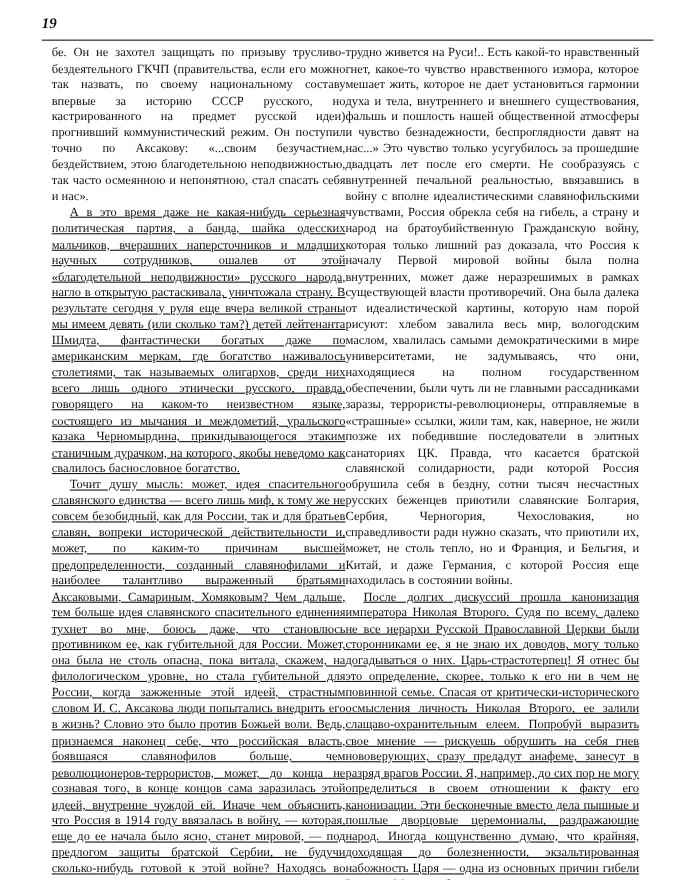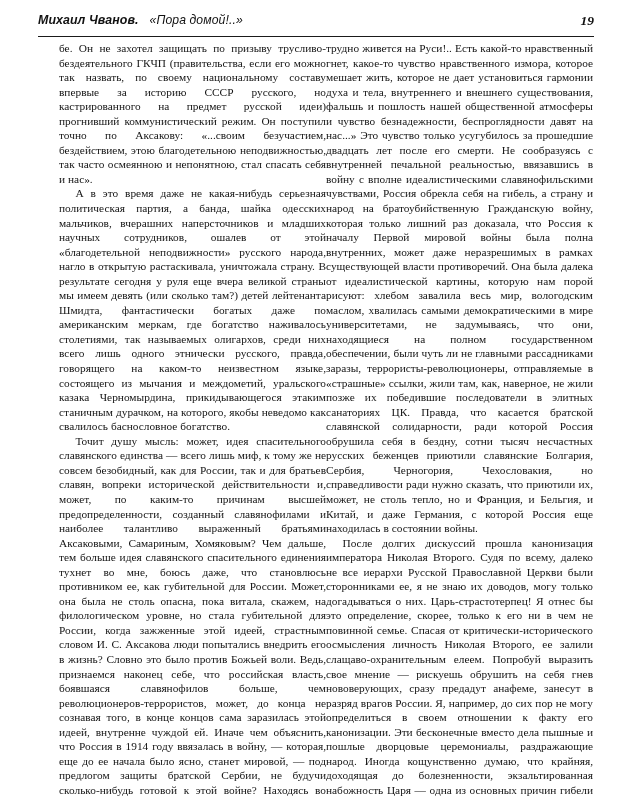--- a/index.html
+++ b/index.html
@@ -66,60 +66,57 @@
     font-family: "Liberation Serif", "DejaVu Serif", serif;
     font-style: italic;
     font-weight: bold;
     font-size: 13.5px;
     color: #111111;
   }
 
   
   .columns {
     position: absolute;
-    left: 35px;
+    left: 47px;
     top: 41px;
     width: 558px;
     height: 742px;
     display: flex;
-    justify-content: flex-end;
+    justify-content: flex-start;
   }
   .col {
     width: 267px;
   }
   .col p {
     margin: 0;
     font-size: 11.35px;
     line-height: 14.55px;
     text-align: justify;
     text-justify: inter-word;
     text-indent: 0;
     hyphens: manual;
     word-spacing: 0.01em;
     color: #141414;
   }
   .col p.indent {
     text-indent: 1.45em;
+    text-decoration: underline;
   }
   .col p + p {
     margin-top: 0;
   }
   
   .col p:last-child { }
 </style>
 </head>
 <body>
 
 <div class="page">
 
   <div class="running-head">
-    <div class="rh-left">
-      <span class="rh-author">Михаил Чванов.</span>
-      <span class="rh-title">«Пора домой!..»</span>
-    </div>
     <span class="rh-folio">19</span>
   </div>
 
   <div class="columns">
 
     <div class="col">
       <p>бе. Он не захотел защищать по призыву трусливо-бездеятельного ГКЧП (правительства, если его можно так назвать, по своему национальному составу впервые за историю СССР русского, но кастрированного на предмет русской идеи) прогнивший коммунистический режим. Он поступил точно по Аксакову: «...своим безучастием, бездействием, этою благодетельною неподвижностью, так часто осмеянною и непонятною, стал спасать себя и нас».</p>
       <p class="indent">А в это время даже не какая-нибудь серьезная политическая партия, а банда, шайка одесских мальчиков, вчерашних наперсточников и младших научных сотрудников, ошалев от этой «благодетельной неподвижности» русского народа, нагло в открытую растаскивала, уничтожала страну. В результате сегодня у руля еще вчера великой страны мы имеем девять (или сколько там?) детей лейтенанта Шмидта, фантастически богатых даже по американским меркам, где богатство наживалось столетиями, так называемых олигархов, среди них всего лишь одного этнически русского, правда, говорящего на каком-то неизвестном языке, состоящего из мычания и междометий, уральского казака Черномырдина, прикидывающегося этаким станичным дурачком, на которого, якобы неведомо как свалилось баснословное богатство.</p>
       <p class="indent">Точит душу мысль: может, идея спасительного славянского единства — всего лишь миф, к тому же не совсем безобидный, как для России, так и для братьев славян, вопреки исторической действительности и, может, по каким-то причинам высшей предопределенности, созданный славянофилами и наиболее талантливо выраженный братьями Аксаковыми, Самариным, Хомяковым? Чем дальше, тем больше идея славянского спасительного единения тухнет во мне, боюсь даже, что становлюсь противником ее, как губительной для России. Может, она была не столь опасна, пока витала, скажем, на филологическом уровне, но стала губительной для России, когда зажженные этой идеей, страстным словом И. С. Аксакова люди попытались внедрить его в жизнь? Словно это было против Божьей воли. Ведь, признаемся наконец себе, что российская власть, боявшаяся славянофилов больше, чем революционеров-террористов, может, до конца не сознавая того, в конце концов сама заразилась этой идеей, внутренне чуждой ей. Иначе чем объяснить, что Россия в 1914 году ввязалась в войну, — которая, еще до ее начала было ясно, станет мировой, — под предлогом защиты братской Сербии, не будучи сколько-нибудь готовой к этой войне? Находясь во внутреннем духовном раздрае, подточенная изнутри леволиберальной заразой, гнилостью царского двора, правительства, Церкви, превратившейся в заурядное министерство, даже ближайшие родственники царя были в стане его врагов. Никто, наверное, точнее не выразил внутреннее состояние России, как Иван Аксаков перед своей смертью: «Как</p>
     </div>

